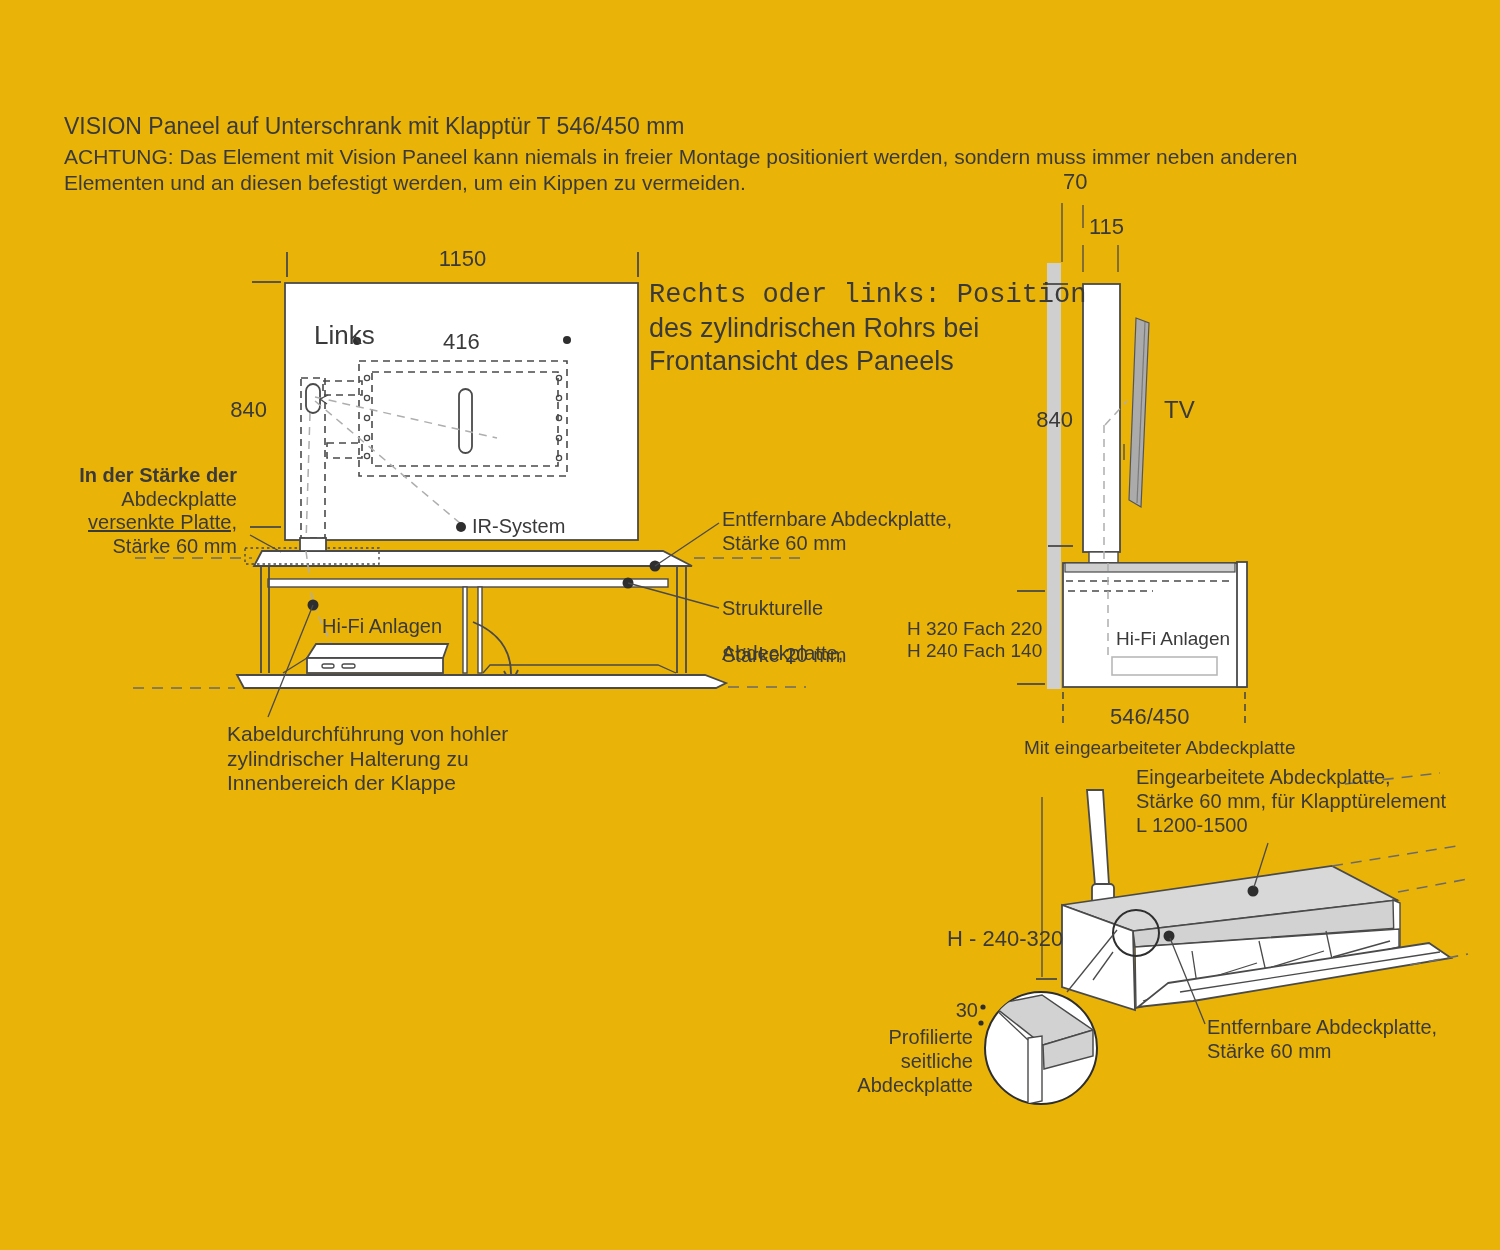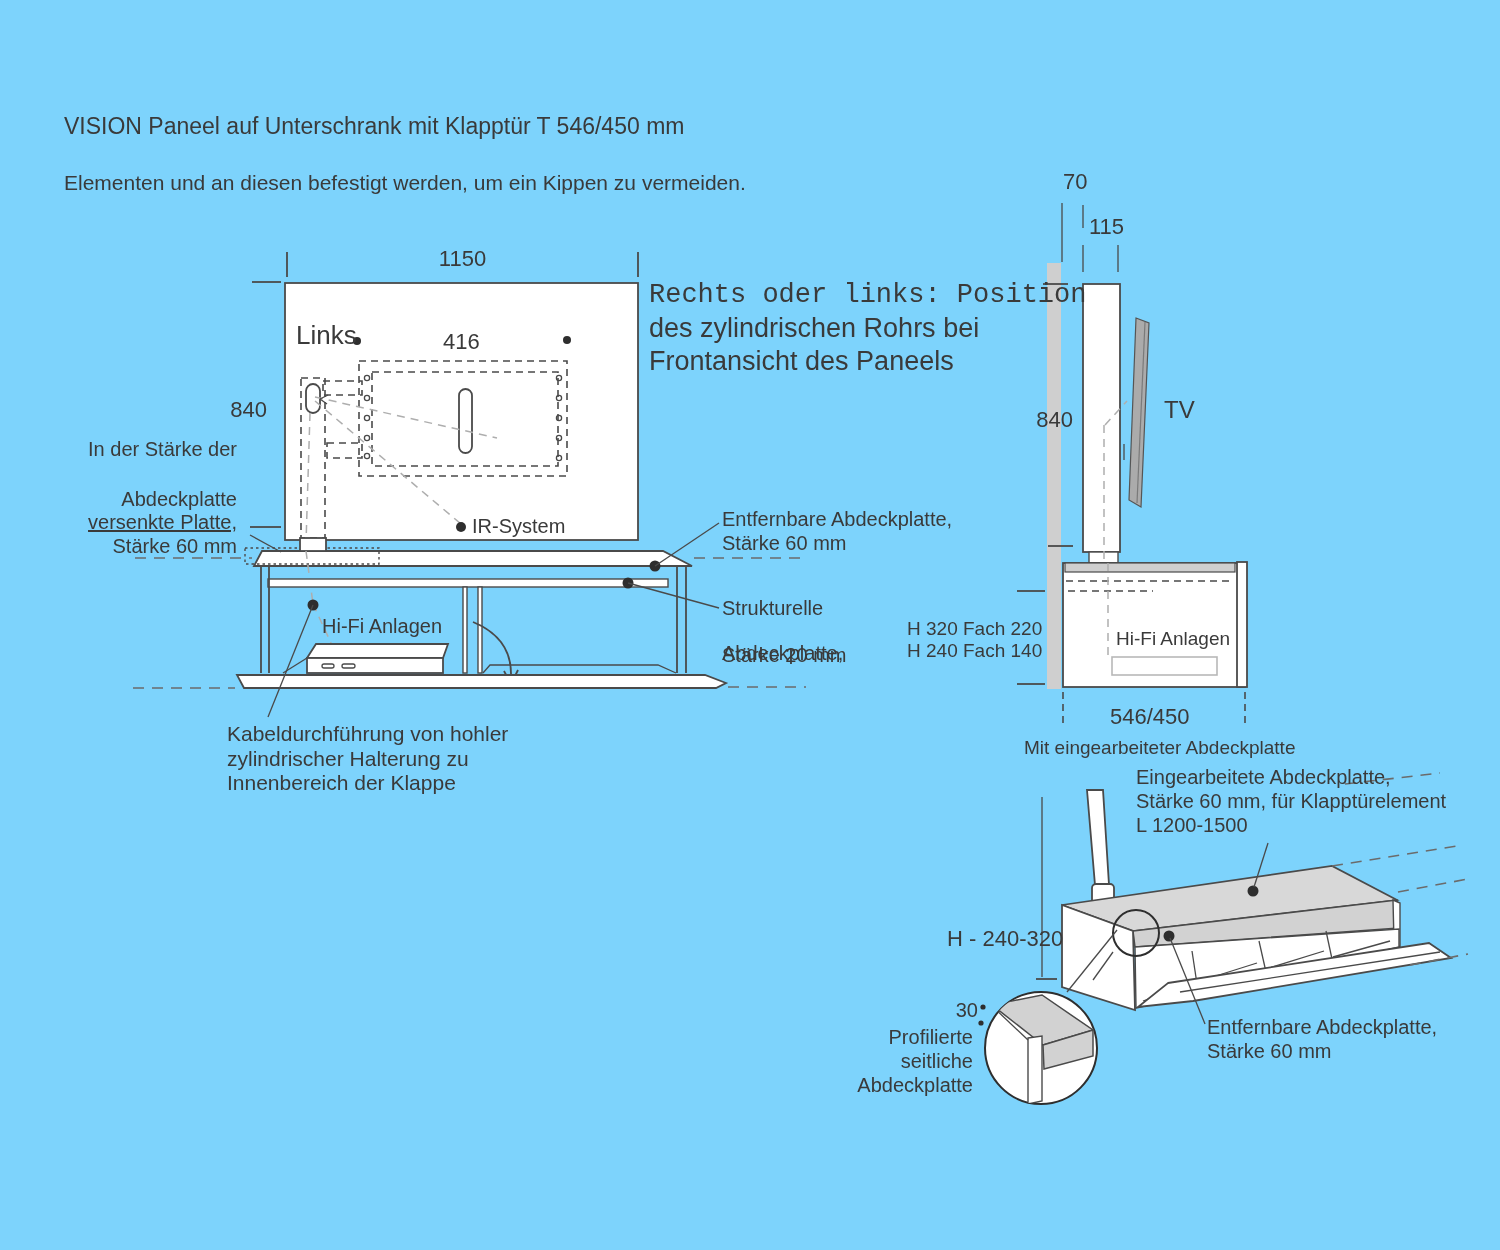--- a/index.html
+++ b/index.html
@@ -1,24 +1,24 @@
 <!DOCTYPE html>
 <html><head>
 <meta charset="utf-8">
 <style>
   html,body { margin:0; padding:0; background:#ffffff; }
   #canvas {
-    position:relative; width:1500px; height:1250px; background:#7dd3fc;
+    position:relative; width:1500px; height:1250px; background:#eab308;
     font-family:"Liberation Sans", sans-serif; color:#3a3a3a; overflow:hidden;
   }
   #lineart { position:absolute; left:0; top:0; }
   .lbl { position:absolute; white-space:nowrap; color:#3a3a3a; }
   .ra  { text-align:right; }
   .fs27 { font-size:27px; line-height:33px; }
-  .fs26 { font-size:26px; }
+  .fs26 { font-size:26px;margin-left:18px; }
   .fs24 { font-size:24px; }
   .fs23 { font-size:23px; }
   .fs22 { font-size:22px; }
   .fs21 { font-size:21px; }
   .fs20 { font-size:20px; }
   .fs19 { font-size:19px; }
 
   
   .s    { stroke:#4a4a4a; stroke-width:1.8; fill:none; }
   .sth  { stroke:#4a4a4a; stroke-width:1.3; fill:none; }
@@ -213,33 +213,34 @@
       <circle class="blk" cx="981" cy="1023" r="2.6"></circle>
 
       <circle class="blk" cx="1253" cy="891" r="5.5"></circle>
       <line class="sth" x1="1268" y1="843" x2="1254" y2="887"></line>
       <circle class="blk" cx="1169" cy="936" r="5.5"></circle>
       <line class="sth" x1="1170" y1="938" x2="1205" y2="1024"></line>
     </g>
   </svg>
 
   <div class="lbl fs23" style="left:64px; top:113px;">VISION Paneel auf Unterschrank mit Klapptür T 546/450 mm</div>
+  <div class="lbl fs21" style="left:64px; top:145px;">ACHTUNG: Das Element mit Vision Paneel kann niemals in freier Montage positioniert werden, sondern muss immer neben anderen</div>
   <div class="lbl fs21" style="left:64px; top:171px;">Elementen und an diesen befestigt werden, um ein Kippen zu vermeiden.</div>
 
   <div class="lbl fs22" style="left:430px; top:246px; width:65px; text-align:center;">1150</div>
   <div class="lbl fs26" style="left:296px; top:320px;">Links</div>
   <div class="lbl fs22" style="left:443px; top:329px;">416</div>
   <div class="lbl fs22 ra" style="right:1233px; top:397px;">840</div>
   <div class="lbl fs20" style="left:472px; top:515px;">IR-System</div>
 
   <div class="lbl fs27" style="left:649px; top:279px;font-family:Liberation Mono, monospace;">Rechts oder links: Position</div>
   <div class="lbl fs27" style="left:649px; top:312px;">des zylindrischen Rohrs bei</div>
   <div class="lbl fs27" style="left:649px; top:345px;">Frontansicht des Paneels</div>
 
-  <div class="lbl fs20 ra" style="right:1263px; top:438px;">In der Stärke der</div>
+  <div class="lbl fs20 ra" style="right:1263px; top:464px;font-weight:bold;">In der Stärke der</div>
   <div class="lbl fs20 ra" style="right:1263px; top:488px;">Abdeckplatte</div>
   <div class="lbl fs20 ra" style="right:1263px; top:511px;text-decoration:underline;">versenkte Platte,</div>
   <div class="lbl fs20 ra" style="right:1263px; top:535px;">Stärke 60 mm</div>
 
   <div class="lbl fs20" style="left:722px; top:508px;">Entfernbare Abdeckplatte,</div>
   <div class="lbl fs20" style="left:722px; top:532px;">Stärke 60 mm</div>
   <div class="lbl fs20" style="left:722px; top:597px;">Strukturelle</div>
   <div class="lbl fs20" style="left:722px; top:642px;">Abdeckplatte,</div>
   <div class="lbl fs20" style="left:722px; top:644px;">Stärke 20 mm</div>
 

